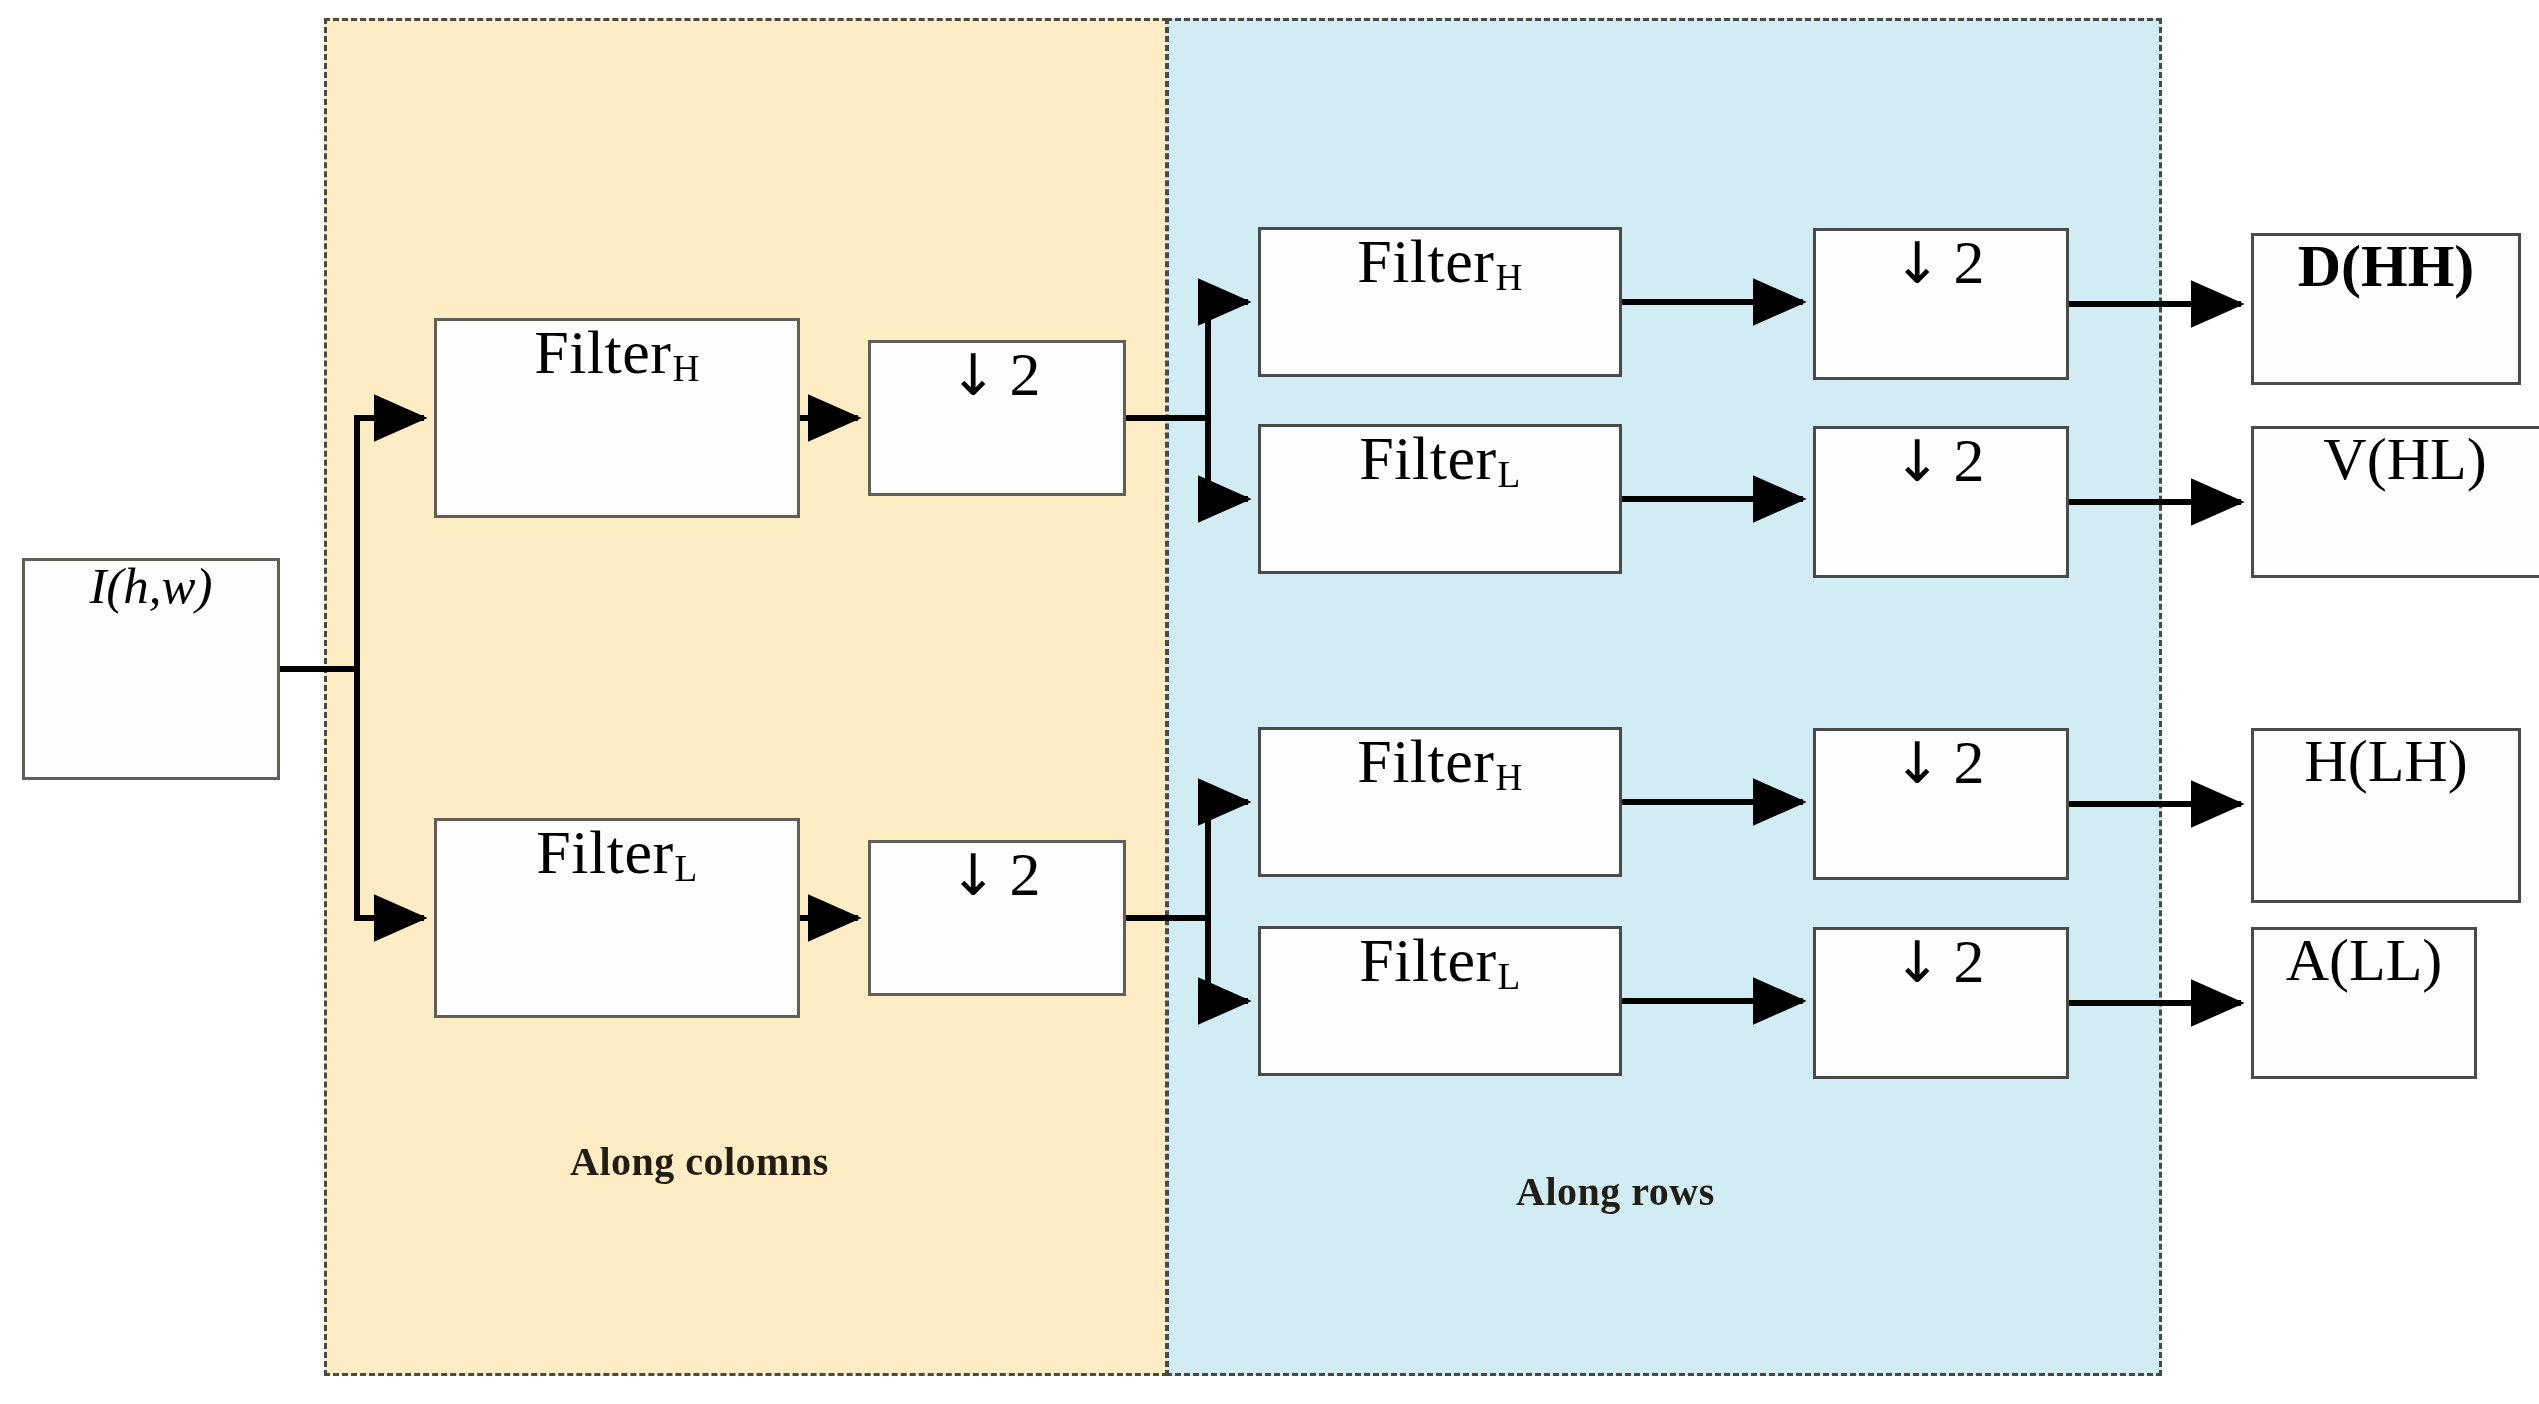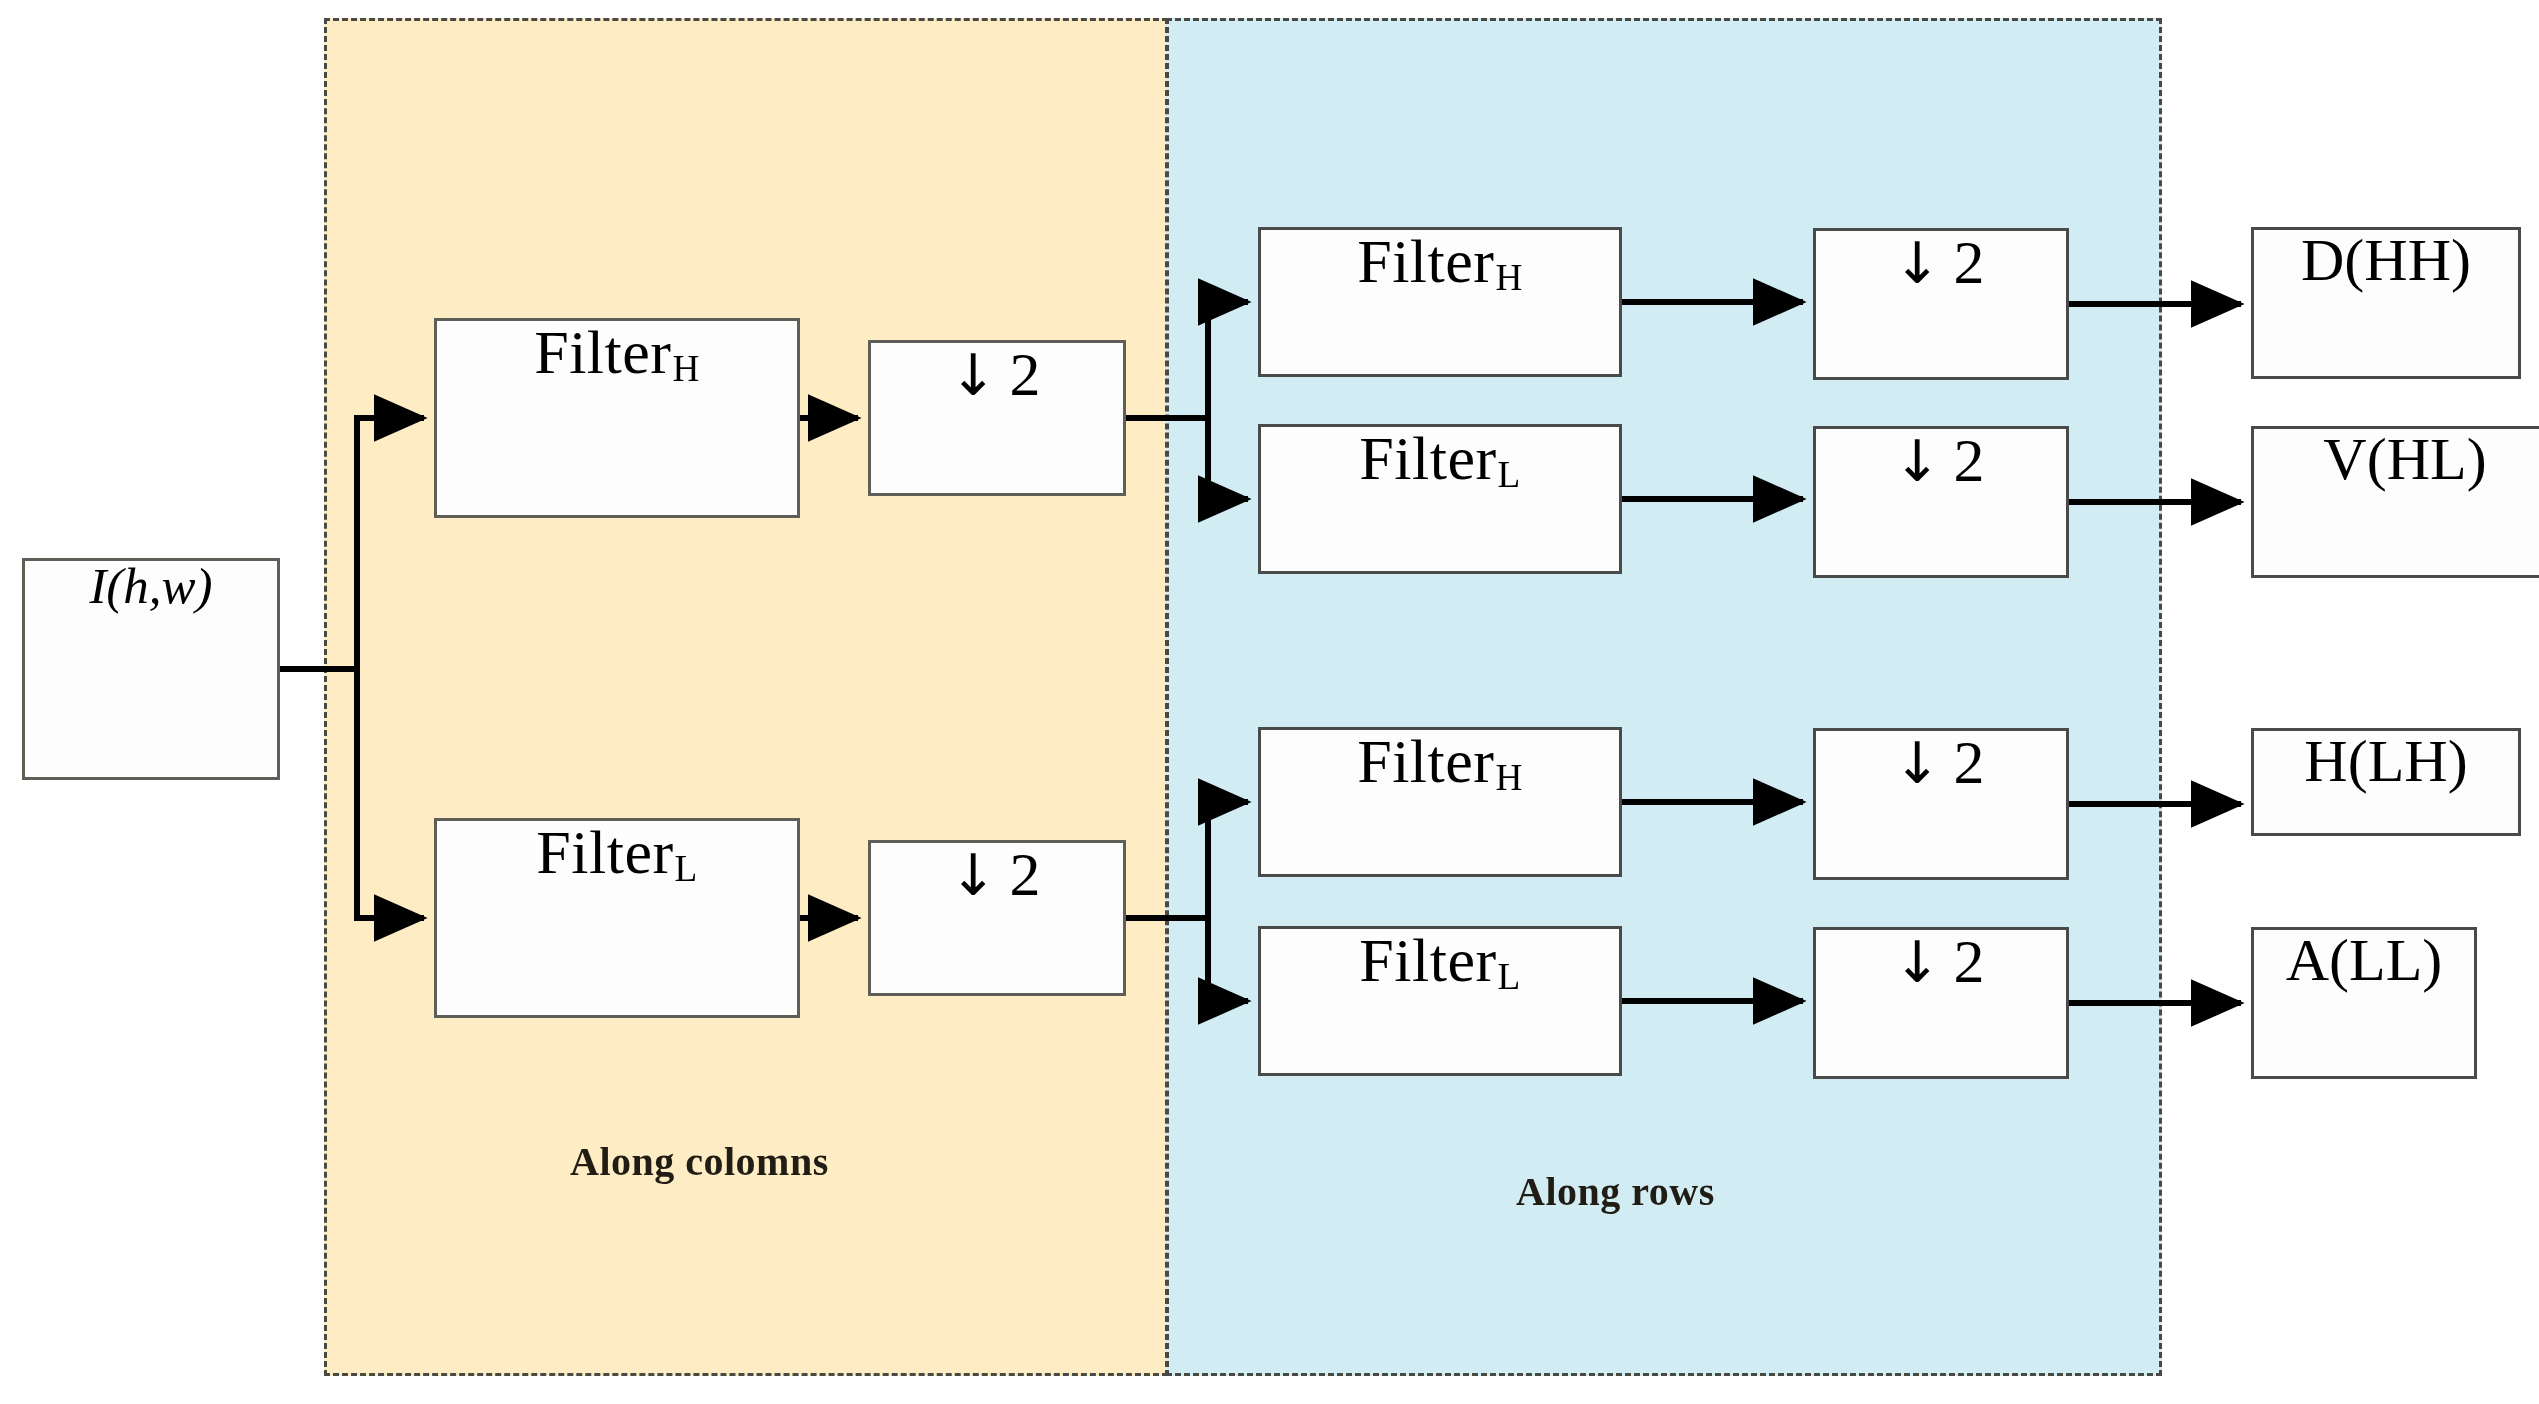--- a/index.html
+++ b/index.html
@@ -165,27 +165,27 @@
   <div class="node dark" id="s2d1" style="left: 1813px; top: 426px; width: 256px; height: 152px;">
     <span class="node-label down-label"><span class="arrowglyph">↓</span><span>2</span></span>
   </div>
   <div class="node dark" id="s2d2" style="left: 1813px; top: 728px; width: 256px; height: 152px;">
     <span class="node-label down-label"><span class="arrowglyph">↓</span><span>2</span></span>
   </div>
   <div class="node dark" id="s2d3" style="left: 1813px; top: 927px; width: 256px; height: 152px;">
     <span class="node-label down-label"><span class="arrowglyph">↓</span><span>2</span></span>
   </div>
 
-  <div class="node dark" id="o0" style="left: 2251px; top: 227px; width: 270px; height: 152px;">
+  <div class="node dark" id="o0" style="left: 2251px; top: 233px; width: 270px; height: 152px; font-weight: bold;">
     <span class="node-label out-label">D(HH)</span>
   </div>
   <div class="node dark" id="o1" style="left: 2251px; top: 426px; width: 308px; height: 152px;">
     <span class="node-label out-label">V(HL)</span>
   </div>
-  <div class="node dark" id="o2" style="left: 2251px; top: 728px; width: 270px; height: 108px;">
+  <div class="node dark" id="o2" style="left: 2251px; top: 728px; width: 270px; height: 175px;">
     <span class="node-label out-label">H(LH)</span>
   </div>
   <div class="node dark" id="o3" style="left: 2251px; top: 927px; width: 226px; height: 152px;">
     <span class="node-label out-label">A(LL)</span>
   </div>
 
   <div class="region-caption" id="cap0" style="left: 570px; top: 1138px; font-family: Liberation Serif, serif;">Along colomns</div>
   <div class="region-caption" id="cap1" style="left: 1516px; top: 1168px;">Along rows</div>
 
 </div>

